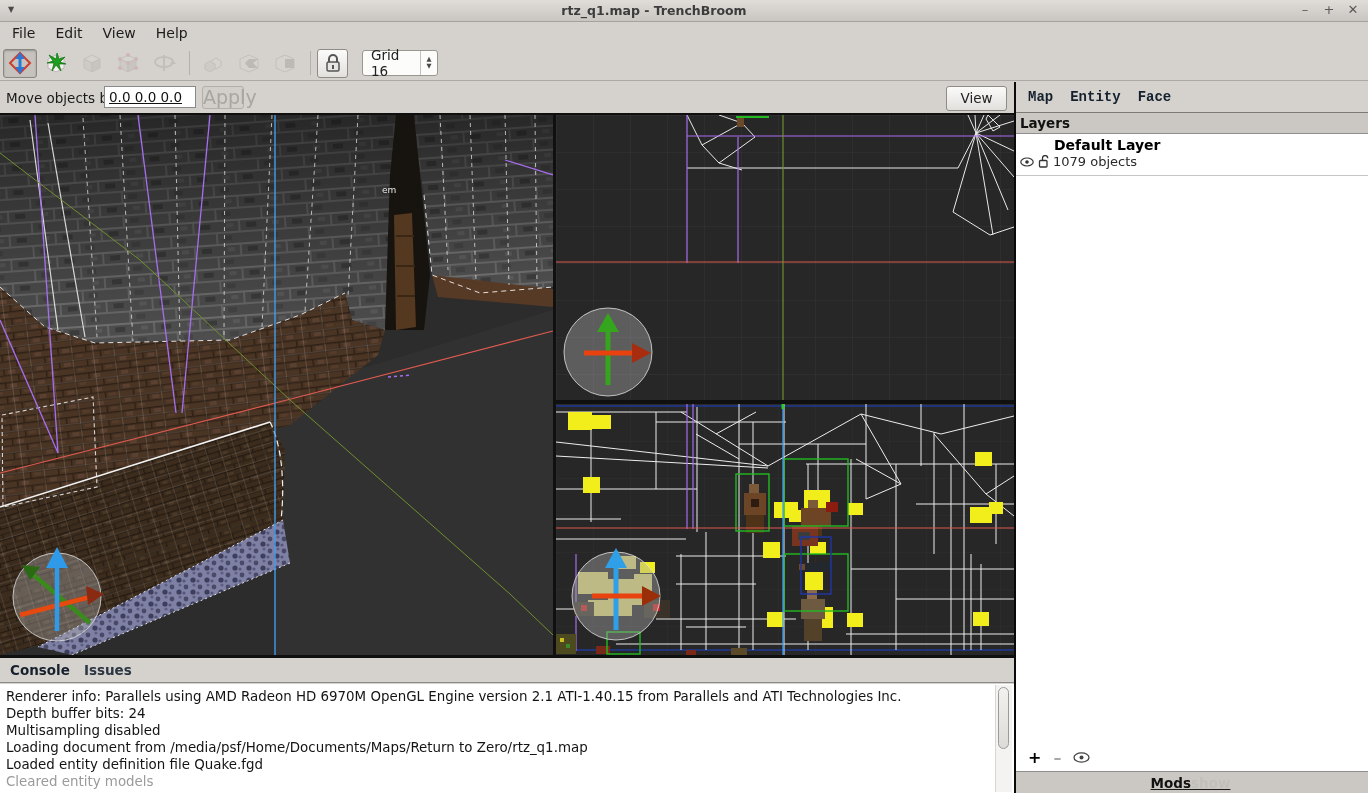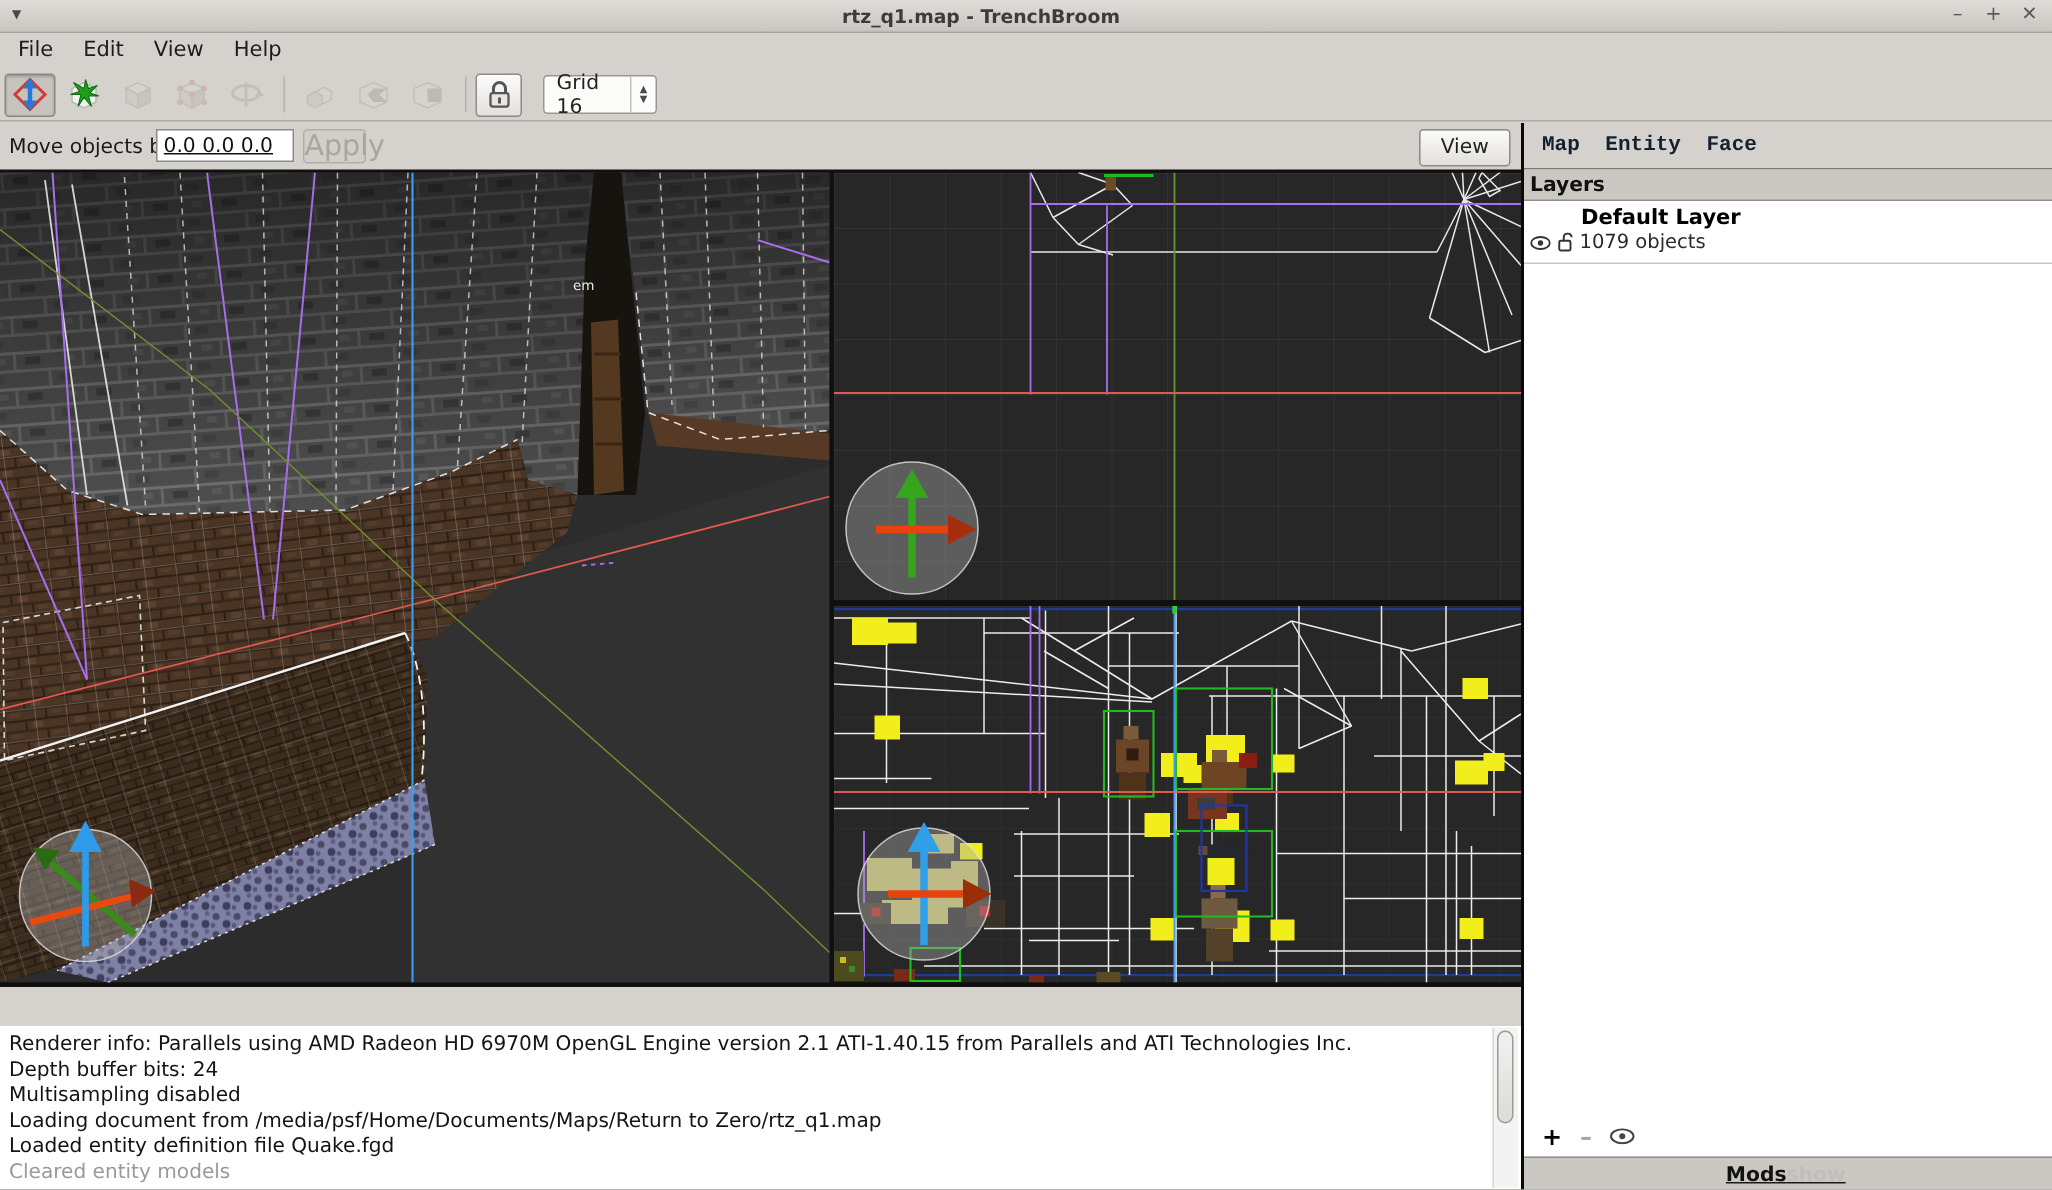--- a/index.html
+++ b/index.html
@@ -509,20 +509,24 @@
     <line x1="227" y1="0" x2="227" y2="5" stroke="#2ecc2e" stroke-width="3"></line>
     <g>
       <circle cx="60" cy="192" r="44" fill="rgba(170,170,170,0.42)" stroke="rgba(225,225,225,0.8)"></circle>
       <line x1="60" y1="226" x2="60" y2="158" stroke="#2f9fe8" stroke-width="5"></line>
       <polygon points="60,144 49,164 71,164" fill="#2f9fe8"></polygon>
       <line x1="36" y1="192" x2="90" y2="192" stroke="#e8430e" stroke-width="5"></line>
       <polygon points="105,192 86,182 86,202" fill="#992e08"></polygon>
     </g>
   </svg>
 
+  <div class="abs con-head">
+    <span class="con-tab">Console</span>
+    <span class="con-tab inactive">Issues</span>
+  </div>
   <div class="abs con-body">
     <div>Renderer info: Parallels using AMD Radeon HD 6970M OpenGL Engine version 2.1 ATI-1.40.15 from Parallels and ATI Technologies Inc.</div>
     <div>Depth buffer bits: 24</div>
     <div>Multisampling disabled</div>
     <div>Loading document from /media/psf/Home/Documents/Maps/Return to Zero/rtz_q1.map</div>
     <div>Loaded entity definition file Quake.fgd</div>
     <div class="muted">Cleared entity models</div>
   </div>
   <div class="abs scrollbar">
     <div class="thumb"></div>

